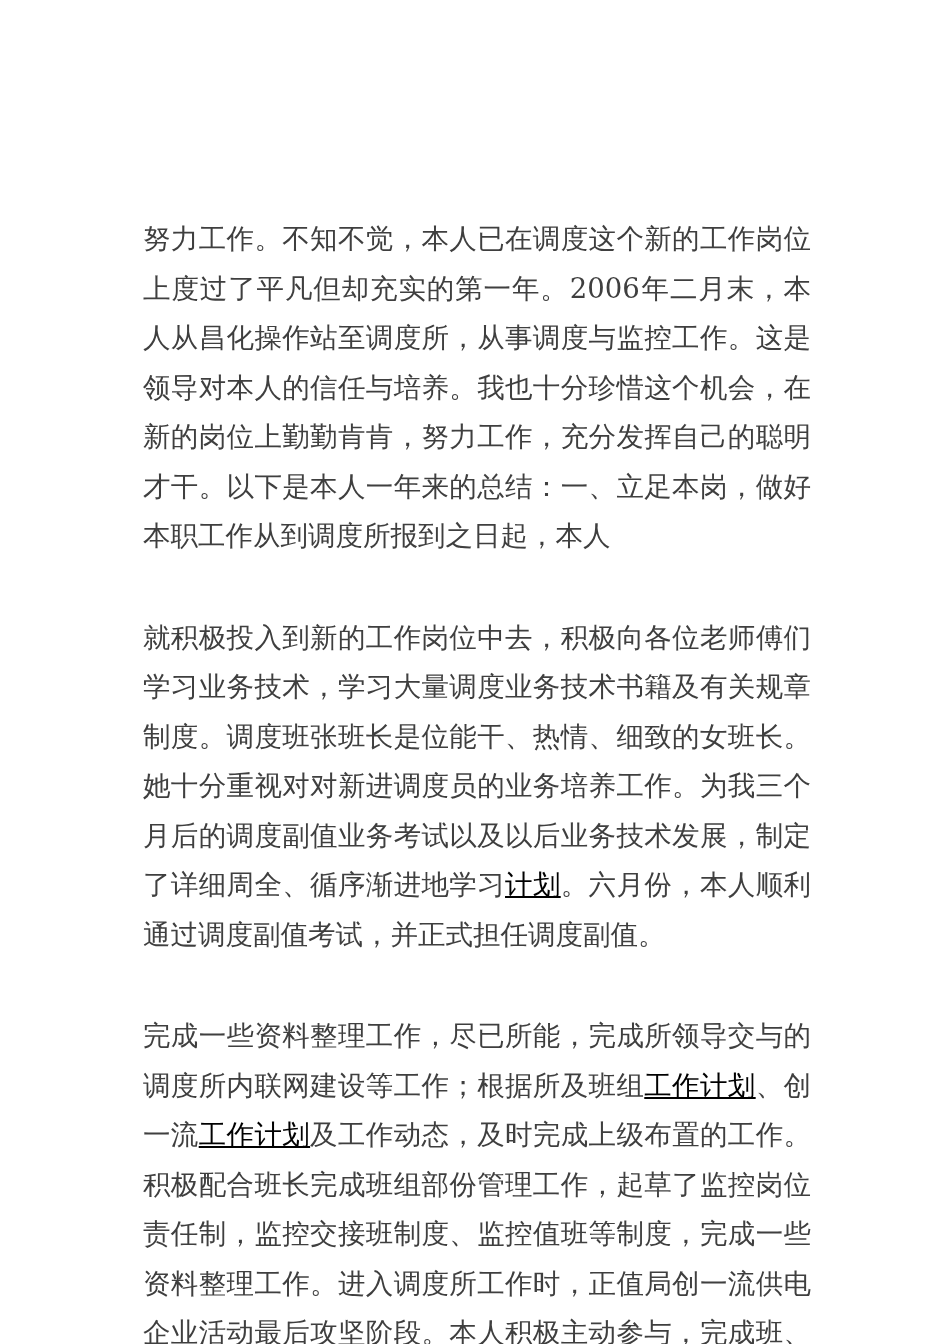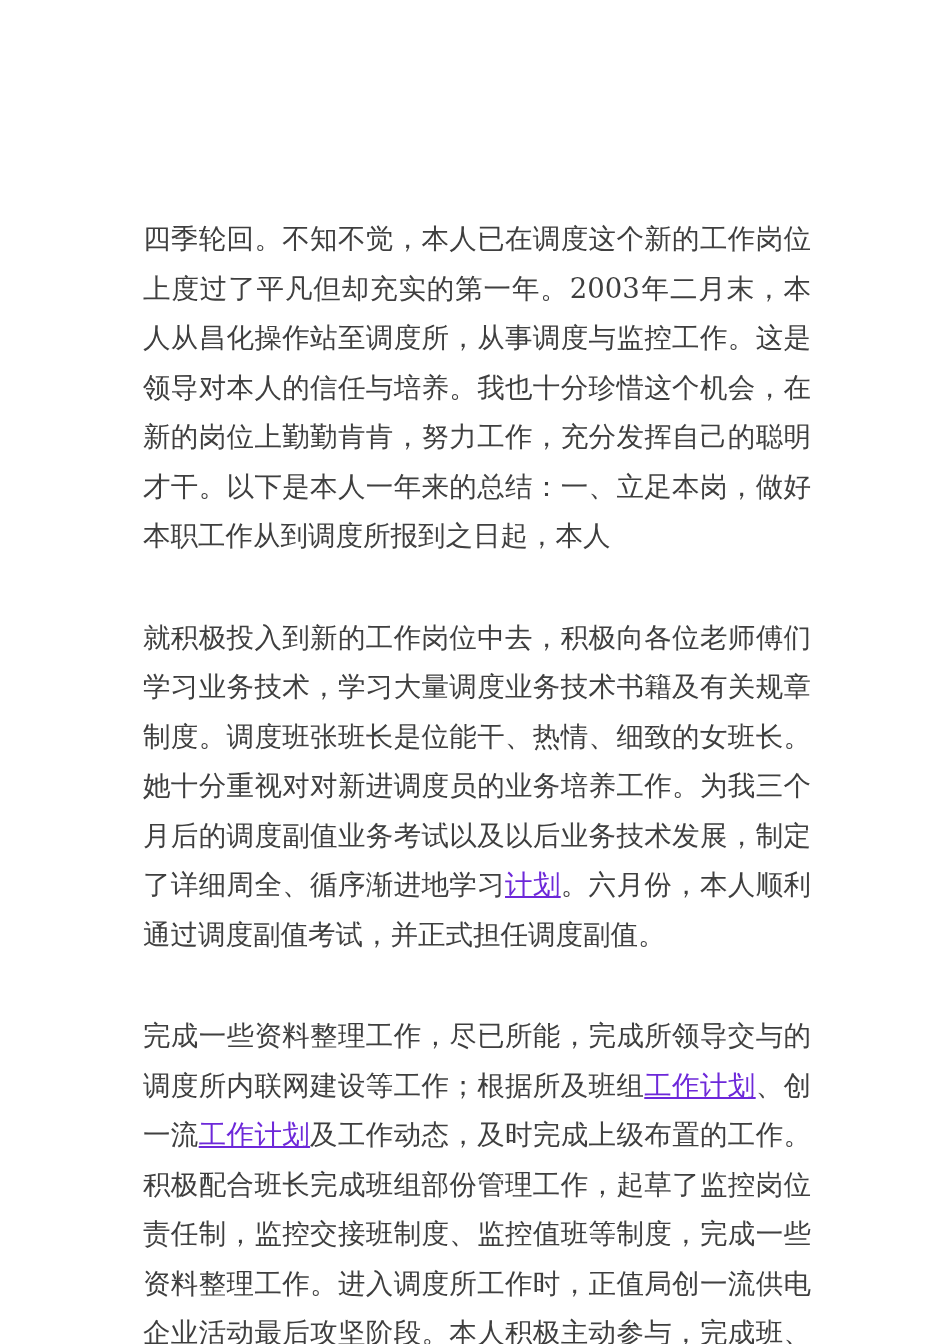--- a/index.html
+++ b/index.html
@@ -34,34 +34,34 @@
     text-align: justify;
     text-justify: inter-character;
     letter-spacing: 0;
     word-break: break-all;
     font-family: "DejaVu Serif", "Liberation Serif", serif;
   }
   .para:last-child {
     margin-bottom: 0;
   }
   .doclink {
-    color: #6d28d9;
+    color: #000000;
     text-decoration: underline;
     text-underline-offset: 2px;
     cursor: pointer;
   }
   .num {
     font-family: "DejaVu Serif", "Liberation Serif", serif;
     padding: 0 1px;
   }
 </style>
 </head>
 <body>
 
 <div class="page">
   <div class="doc-body">
 
-    <p class="para"><span>四季轮回。不知不觉，本人已在调度这个新的工作岗位上度过了平凡但却充实的第一年。</span><span class="num">2003</span><span>年二月末，本人从昌化操作站至调度所，从事调度与监控工作。这是领导对本人的信任与培养。我也十分珍惜这个机会，在新的岗位上勤勤肯肯，努力工作，充分发挥自己的聪明才干。以下是本人一年来的总结：一、立足本岗，做好本职工作从到调度所报到之日起，本人</span></p>
+    <p class="para"><span>努力工作。不知不觉，本人已在调度这个新的工作岗位上度过了平凡但却充实的第一年。</span><span class="num">2006</span><span>年二月末，本人从昌化操作站至调度所，从事调度与监控工作。这是领导对本人的信任与培养。我也十分珍惜这个机会，在新的岗位上勤勤肯肯，努力工作，充分发挥自己的聪明才干。以下是本人一年来的总结：一、立足本岗，做好本职工作从到调度所报到之日起，本人</span></p>
     <p class="para"><span>就积极投入到新的工作岗位中去，积极向各位老师傅们学习业务技术，学习大量调度业务技术书籍及有关规章制度。调度班张班长是位能干、热情、细致的女班长。她十分重视对对新进调度员的业务培养工作。为我三个月后的调度副值业务考试以及以后业务技术发展，制定了详细周全、循序渐进地学习</span><span class="doclink">计划</span><span>。六月份，本人顺利通过调度副值考试，并正式担任调度副值。</span></p>
     <p class="para"><span>完成一些资料整理工作，尽已所能，完成所领导交与的调度所内联网建设等工作；根据所及班组</span><span class="doclink">工作计划</span><span>、创一流</span><span class="doclink">工作计划</span><span>及工作动态，及时完成上级布置的工作。积极配合班长完成班组部份管理工作，起草了监控岗位责任制，监控交接班制度、监控值班等制度，完成一些资料整理工作。进入调度所工作时，正值局创一流供电企业活动最后攻坚阶段。本人积极主动参与，完成班、所布置的无论</span></p>
 
   </div>
 </div>
 
 </body></html>

